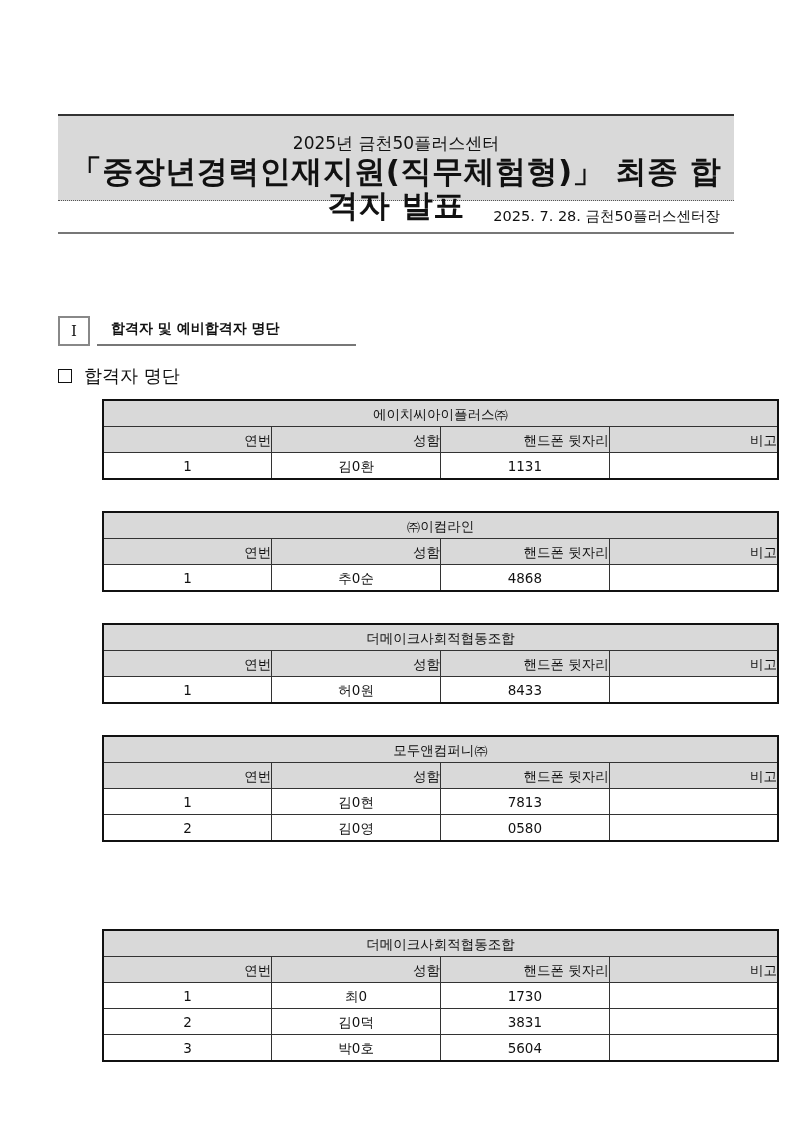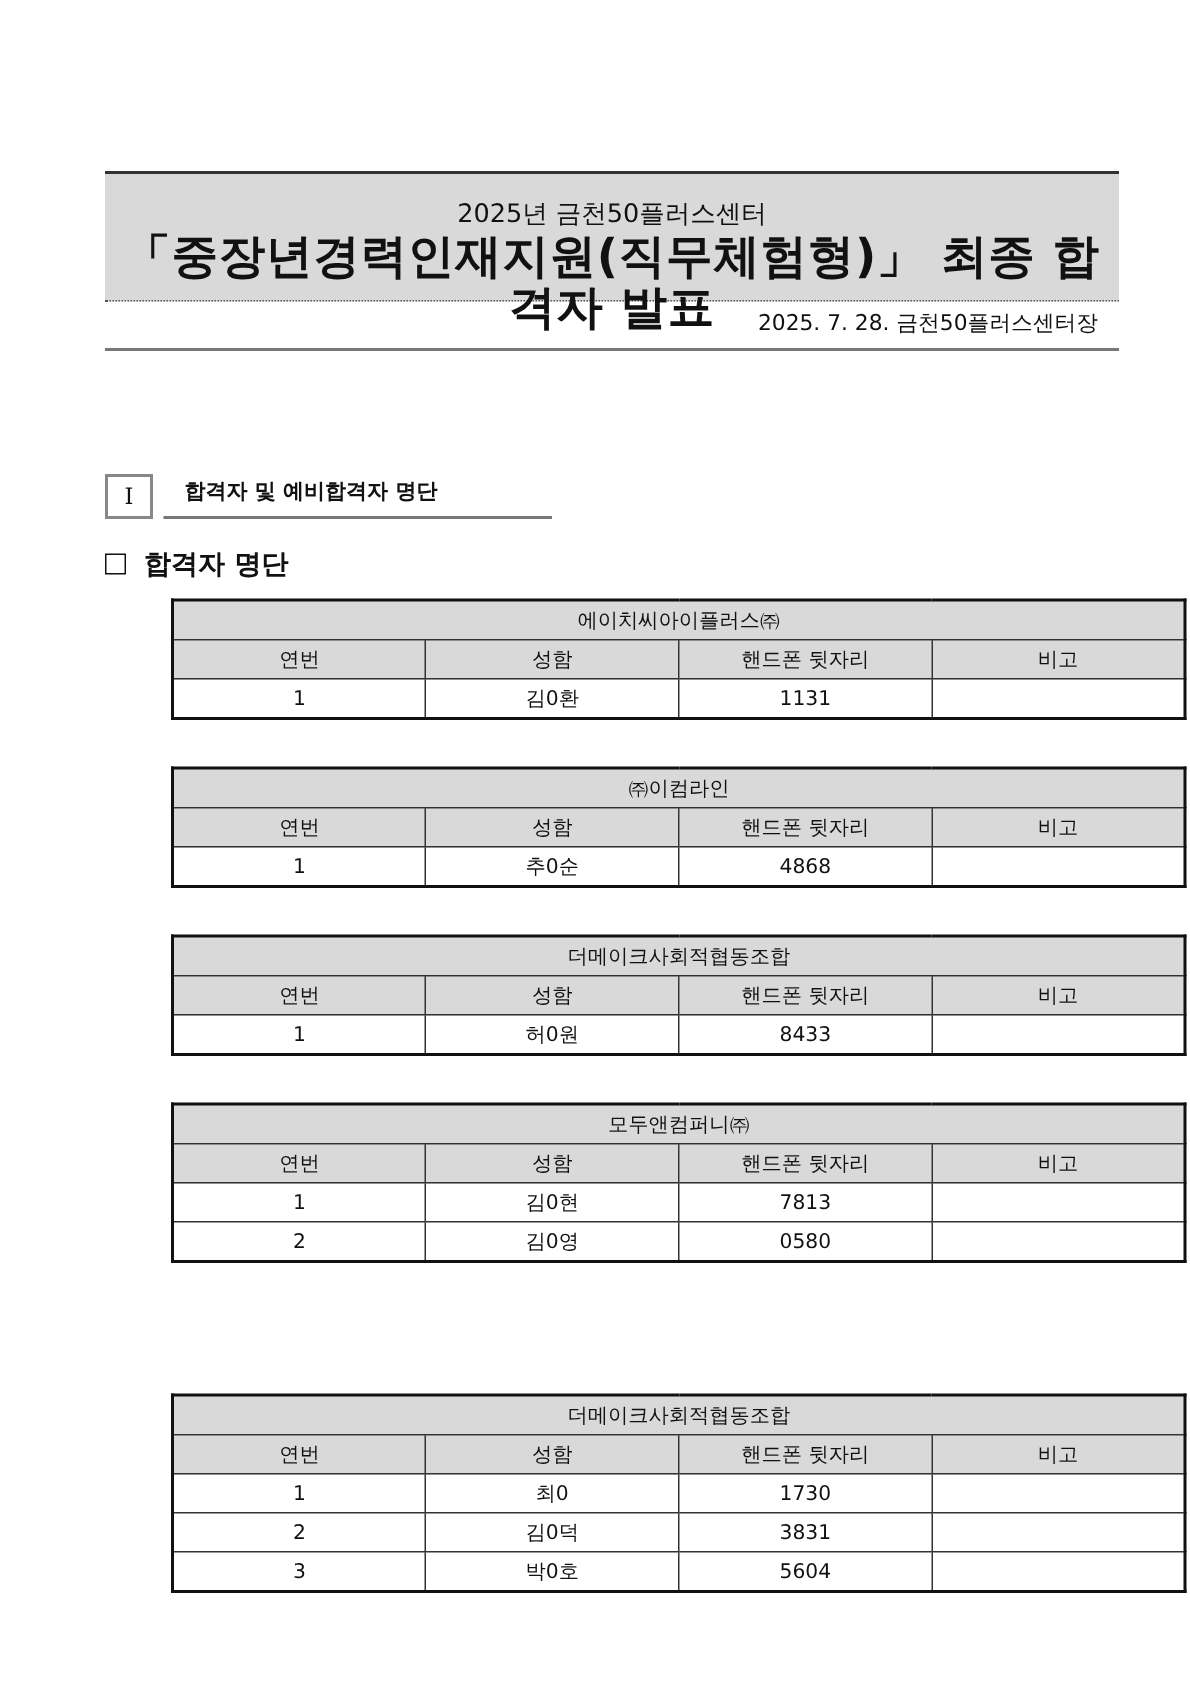--- a/index.html
+++ b/index.html
@@ -1,20 +1,20 @@
 <!DOCTYPE html>
 <html><head>
   <meta charset="utf-8">
   <style>
     html, body { margin: 0; padding: 0; background: #ffffff; }
     body {
       width: 793px; height: 1121px; position: relative; overflow: hidden;
       font-family: "DejaVu Sans", "Liberation Sans", sans-serif; color: #111;
     }
-    .page { position: absolute; left: 70px; top: 114px; width: 676px; }
+    .page { position: absolute; left: 58px; top: 114px; width: 676px; }
 
     .title-band {
       border-top: 2px solid #333;
       background: #d9d9d9;
       height: 84px;
       border-bottom: 1px dotted #555;
       text-align: center;
     }
     .title-sub { font-size: 17px; padding-top: 16px; line-height: 22px; }
     .title-main { font-size: 31px; font-weight: bold; line-height: 34px; letter-spacing: 0.5px; }
@@ -26,32 +26,32 @@
     .roman-box {
       width: 32px; height: 30px; border: 2px solid #888; box-sizing: border-box;
       display: flex; align-items: center; justify-content: center;
       font-family: "DejaVu Serif", serif; font-size: 15px;
     }
     .section-title {
       margin-left: 7px; width: 259px; height: 32px; border-bottom: 2px solid #777;
       font-size: 14px; font-weight: bold; padding-left: 14px; box-sizing: border-box; line-height: 28px;
     }
 
-    .subhead { position: absolute; left: 0; font-size: 18px; font-weight: bold; display: flex; align-items: center; }
+    .subhead { position: absolute; left: 0; font-size: 18px; font-weight: normal; display: flex; align-items: center; }
     .checkbox { width: 12px; height: 12px; border: 1.5px solid #111; margin-right: 12px; display: inline-block; }
 
     table.roster {
       position: absolute; left: 0; width: 677px; border-collapse: collapse;
       border: 2px solid #111; font-size: 13.5px; table-layout: fixed; margin-left: 44px;
     }
     table.roster td {
       border: 1px solid #333; height: 25px; text-align: center; padding: 0; line-height: 24px;
     }
     table.roster tr.company td { background: #d9d9d9; }
-    table.roster tr.colhead td { background: #d9d9d9; }
+    table.roster tr.colhead td { background: #d9d9d9; text-align: right; }
 
     .note { position: absolute; left: 0; font-size: 13.5px; }
   </style>
 </head>
 <body>
 
 <div class="page">
   <div class="title-band">
     <div class="title-sub">2025년 금천50플러스센터</div>
     <div class="title-main">「중장년경력인재지원(직무체험형)」 최종 합격자 발표</div>

